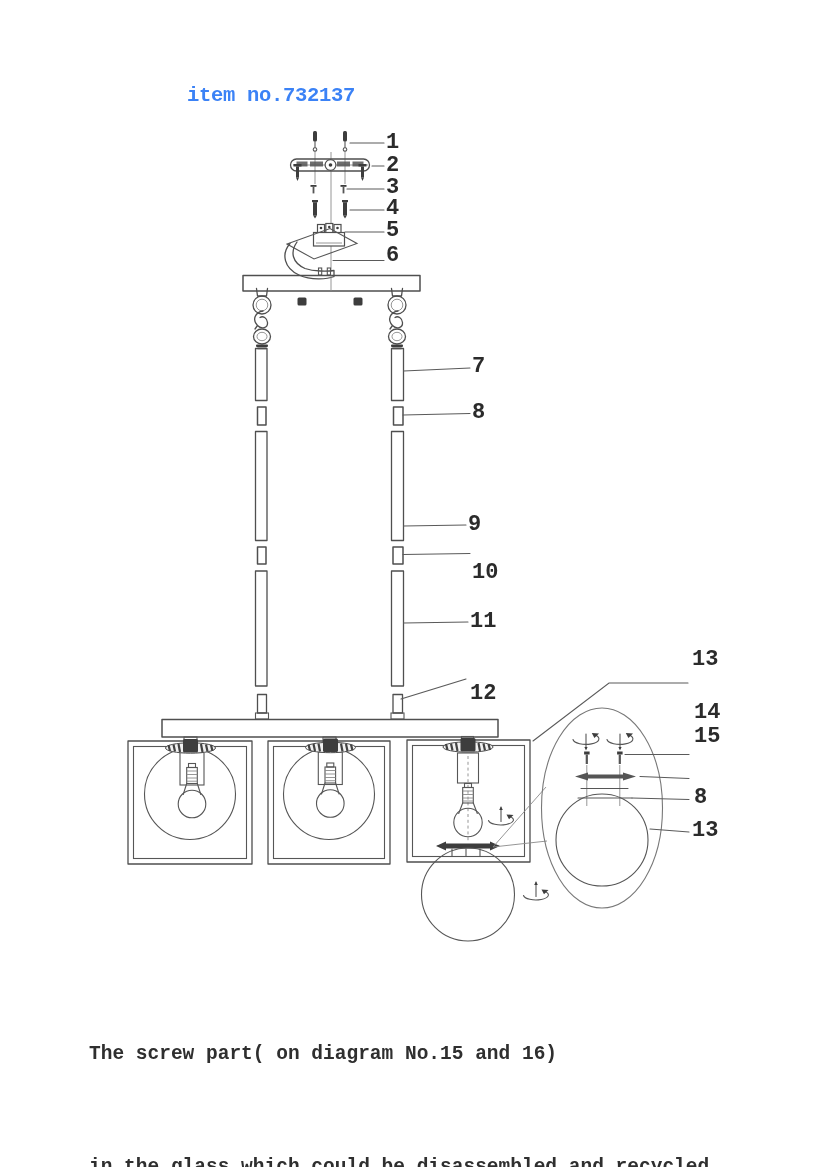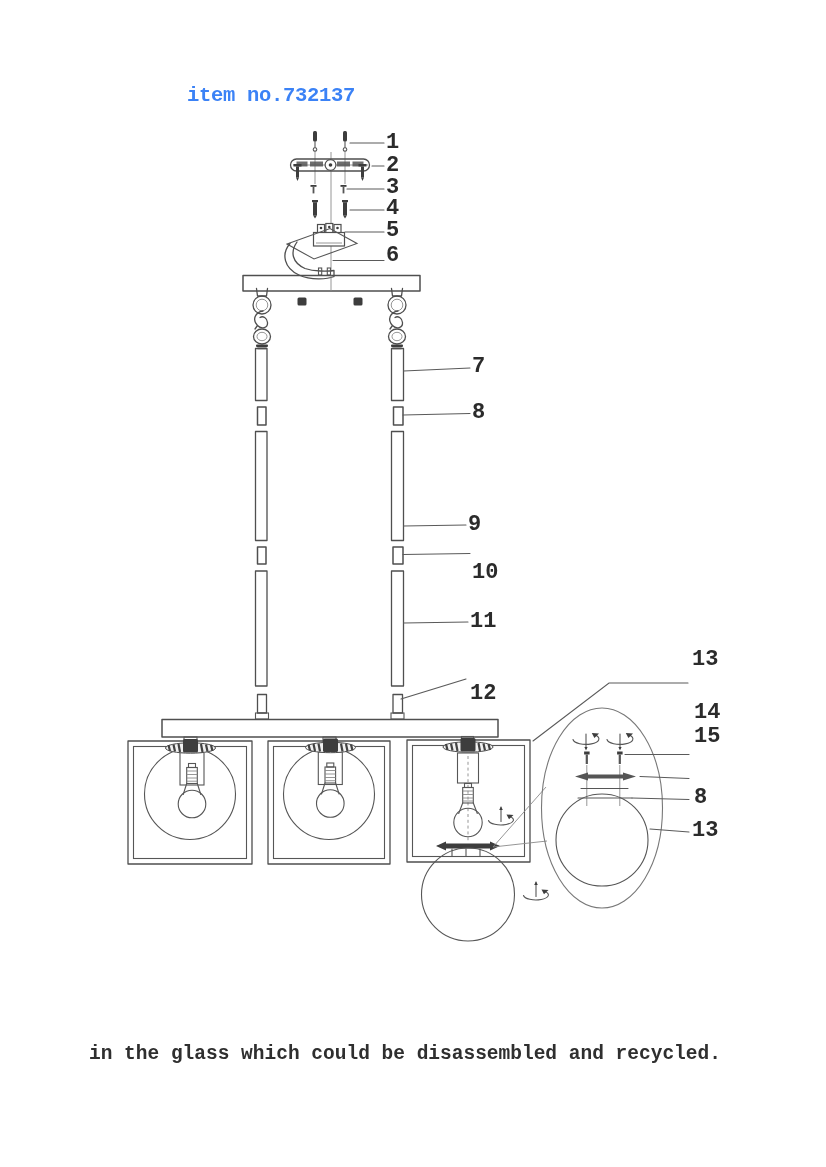--- a/index.html
+++ b/index.html
@@ -274,18 +274,19 @@
   <div class="callout" style="left:472px;top:562px">10</div>
   <div class="callout" style="left:470px;top:611px">11</div>
   <div class="callout" style="left:470px;top:683px">12</div>
   <div class="callout" style="left:692px;top:649px">13</div>
   <div class="callout" style="left:694px;top:702px">14</div>
   <div class="callout" style="left:694px;top:726px">15</div>
   <div class="callout" style="left:694px;top:787px">8</div>
   <div class="callout" style="left:692px;top:820px">13</div>
 
   <div class="notes">
+    <div>The screw part( on diagram No.15 and 16)</div>
     <div>in the glass which could be disassembled and recycled.</div>
     
     
   </div>
 
 </div>
 
 </body></html>

